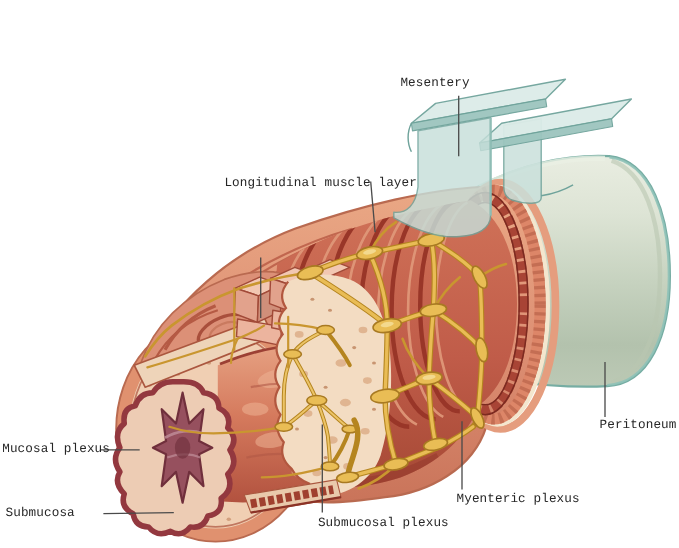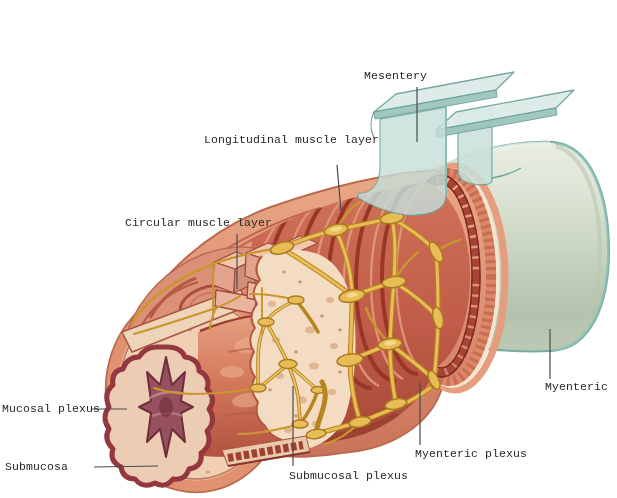--- a/index.html
+++ b/index.html
@@ -343,21 +343,20 @@
     <path d="M237,234 L237,289"></path>
     <path d="M91,409 L127,409"></path>
     <path d="M94,467 L158,466"></path>
     <path d="M293,386 L293,466"></path>
     <path d="M420,383 L420,445"></path>
     <path d="M550,329 L550,379"></path>
   </g>
 </svg>
 
 <div class="lbl" style="left:364px;top:69px">Mesentery</div>
-<div class="lbl" style="left:204px;top:133px">Longitudinal muscle layer</div>
-<div class="lbl" style="left:125px;top:216px">Circular muscle layer</div>
+<div class="lbl" style="left:204px;top:160px">Longitudinal muscle layer</div>
 <div class="lbl" style="left:2px;top:402px">Mucosal plexus</div>
 <div class="lbl" style="left:5px;top:460px">Submucosa</div>
 <div class="lbl" style="left:415px;top:447px">Myenteric plexus</div>
 <div class="lbl" style="left:289px;top:469px">Submucosal plexus</div>
-<div class="lbl" style="left:545px;top:380px">Myenteric</div>
+<div class="lbl" style="left:545px;top:380px">Peritoneum</div>
 
 </div>
 
 </body></html>

